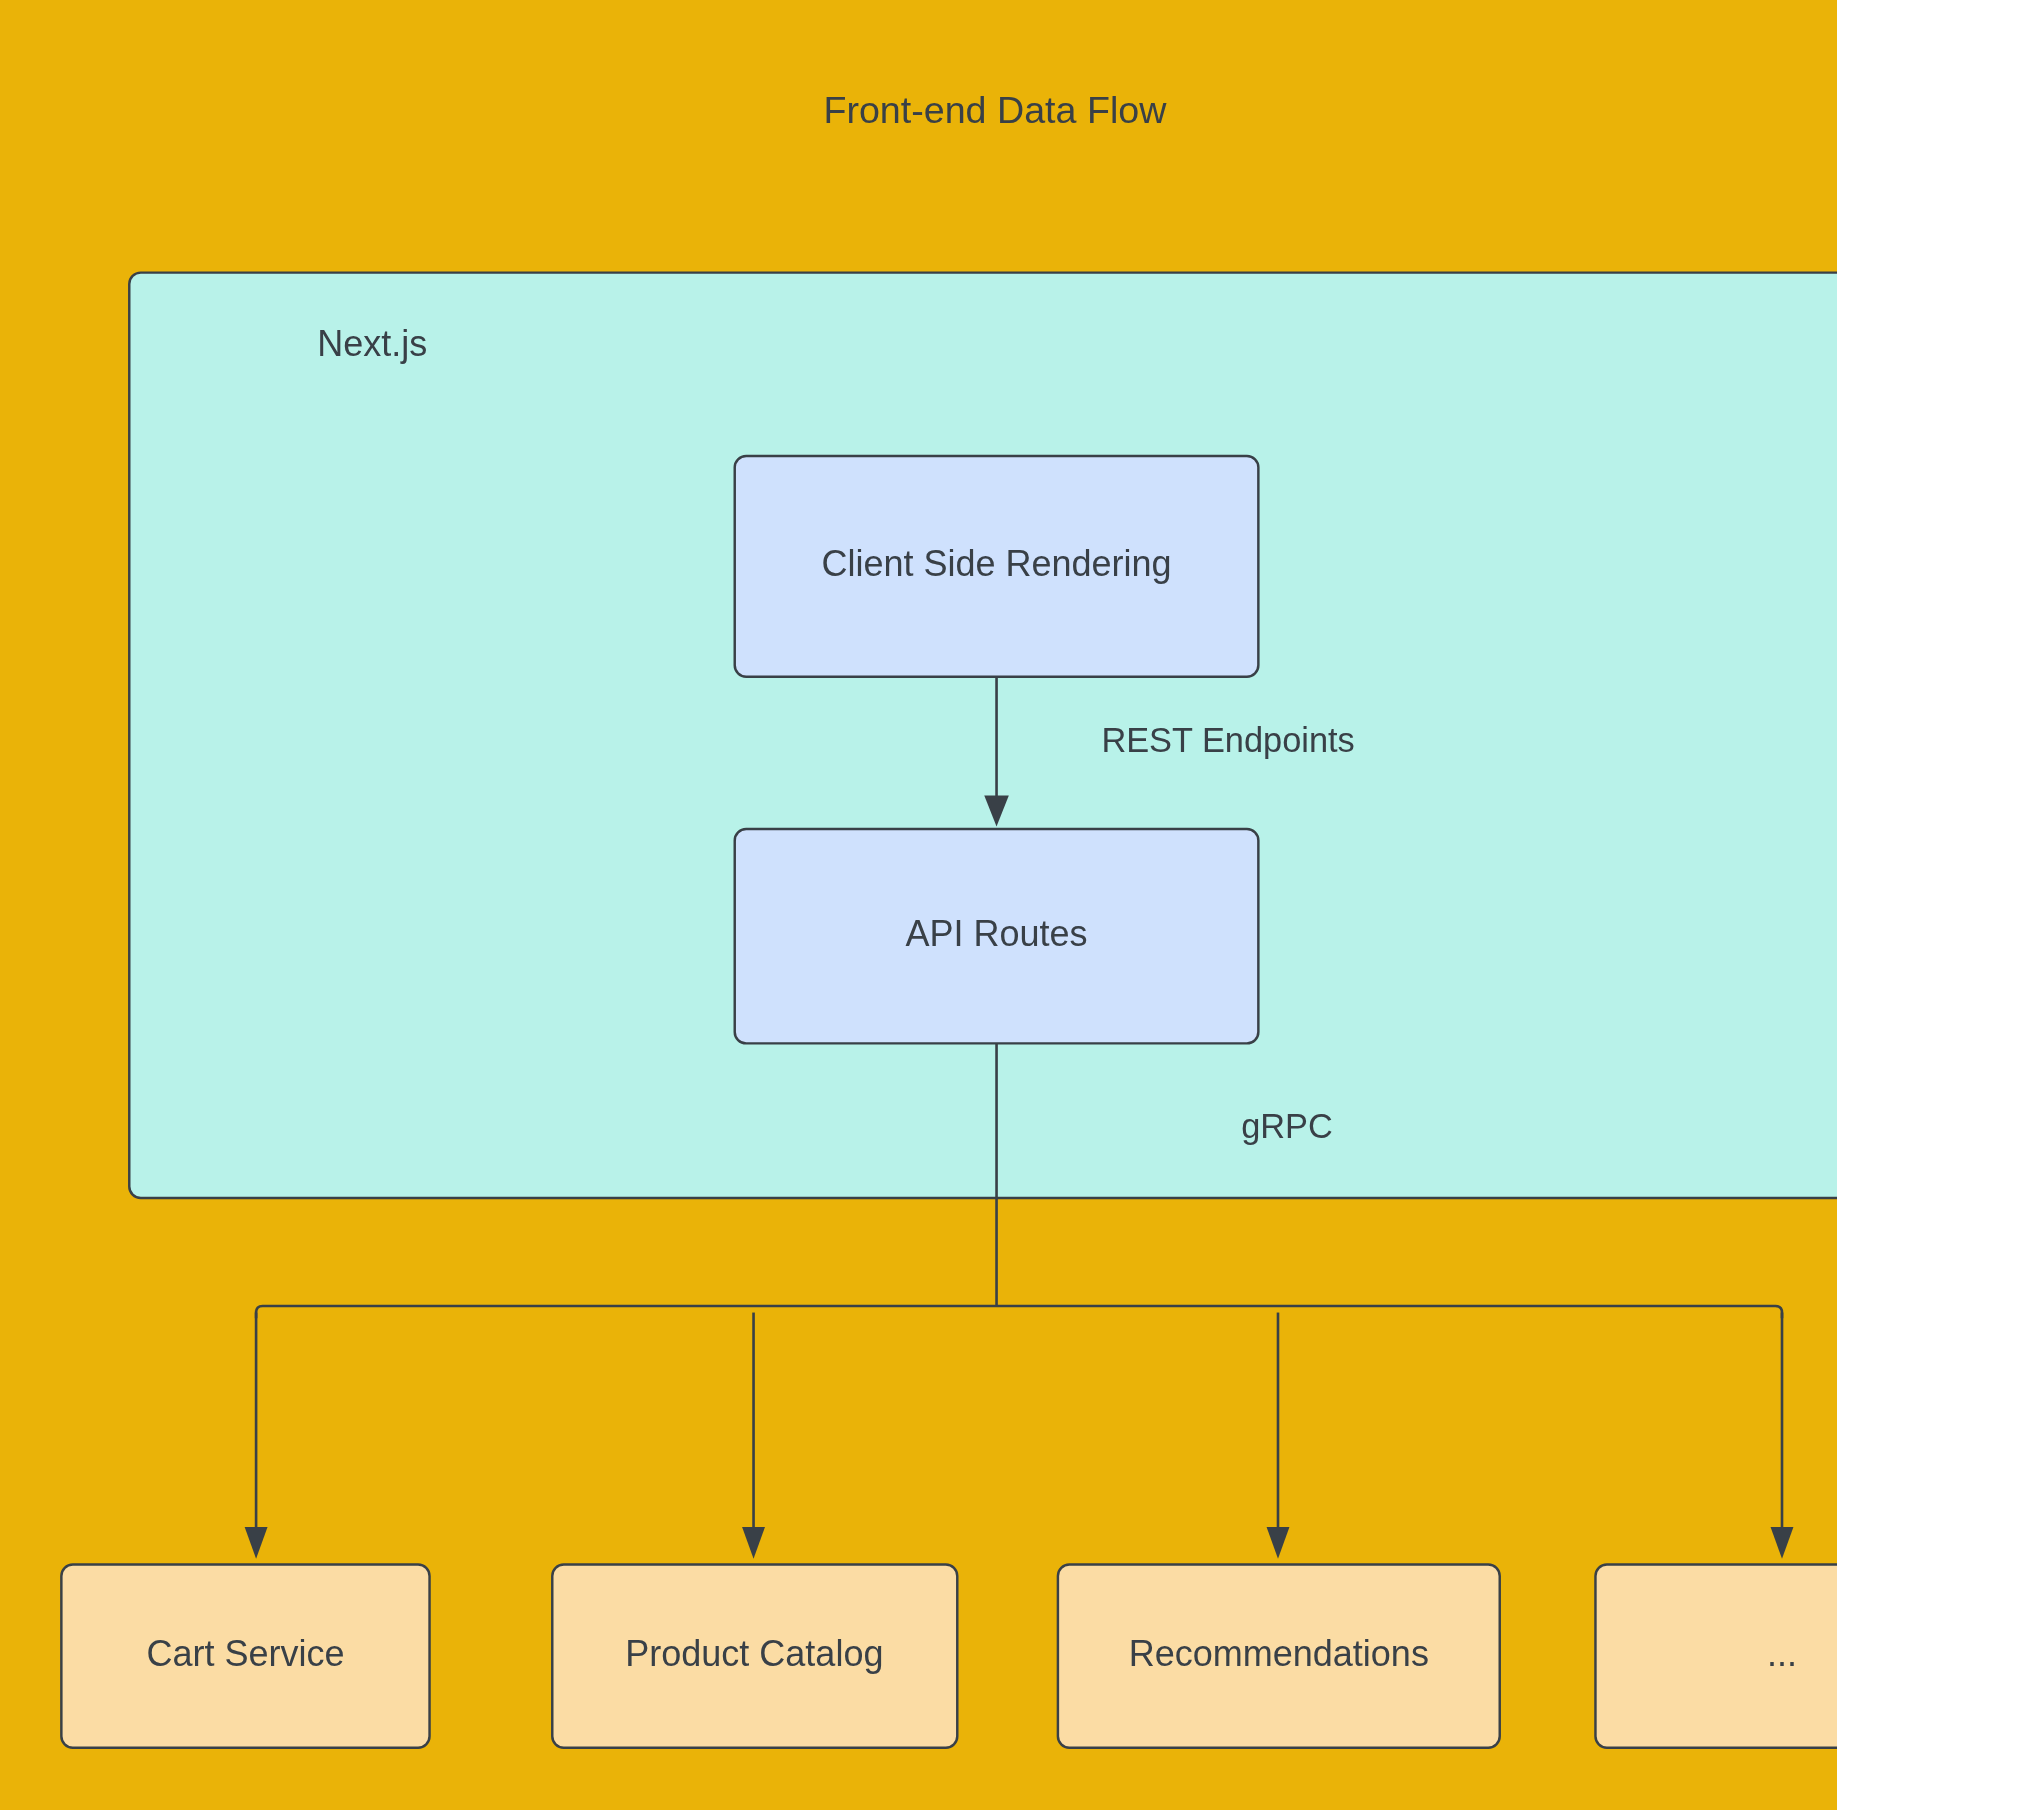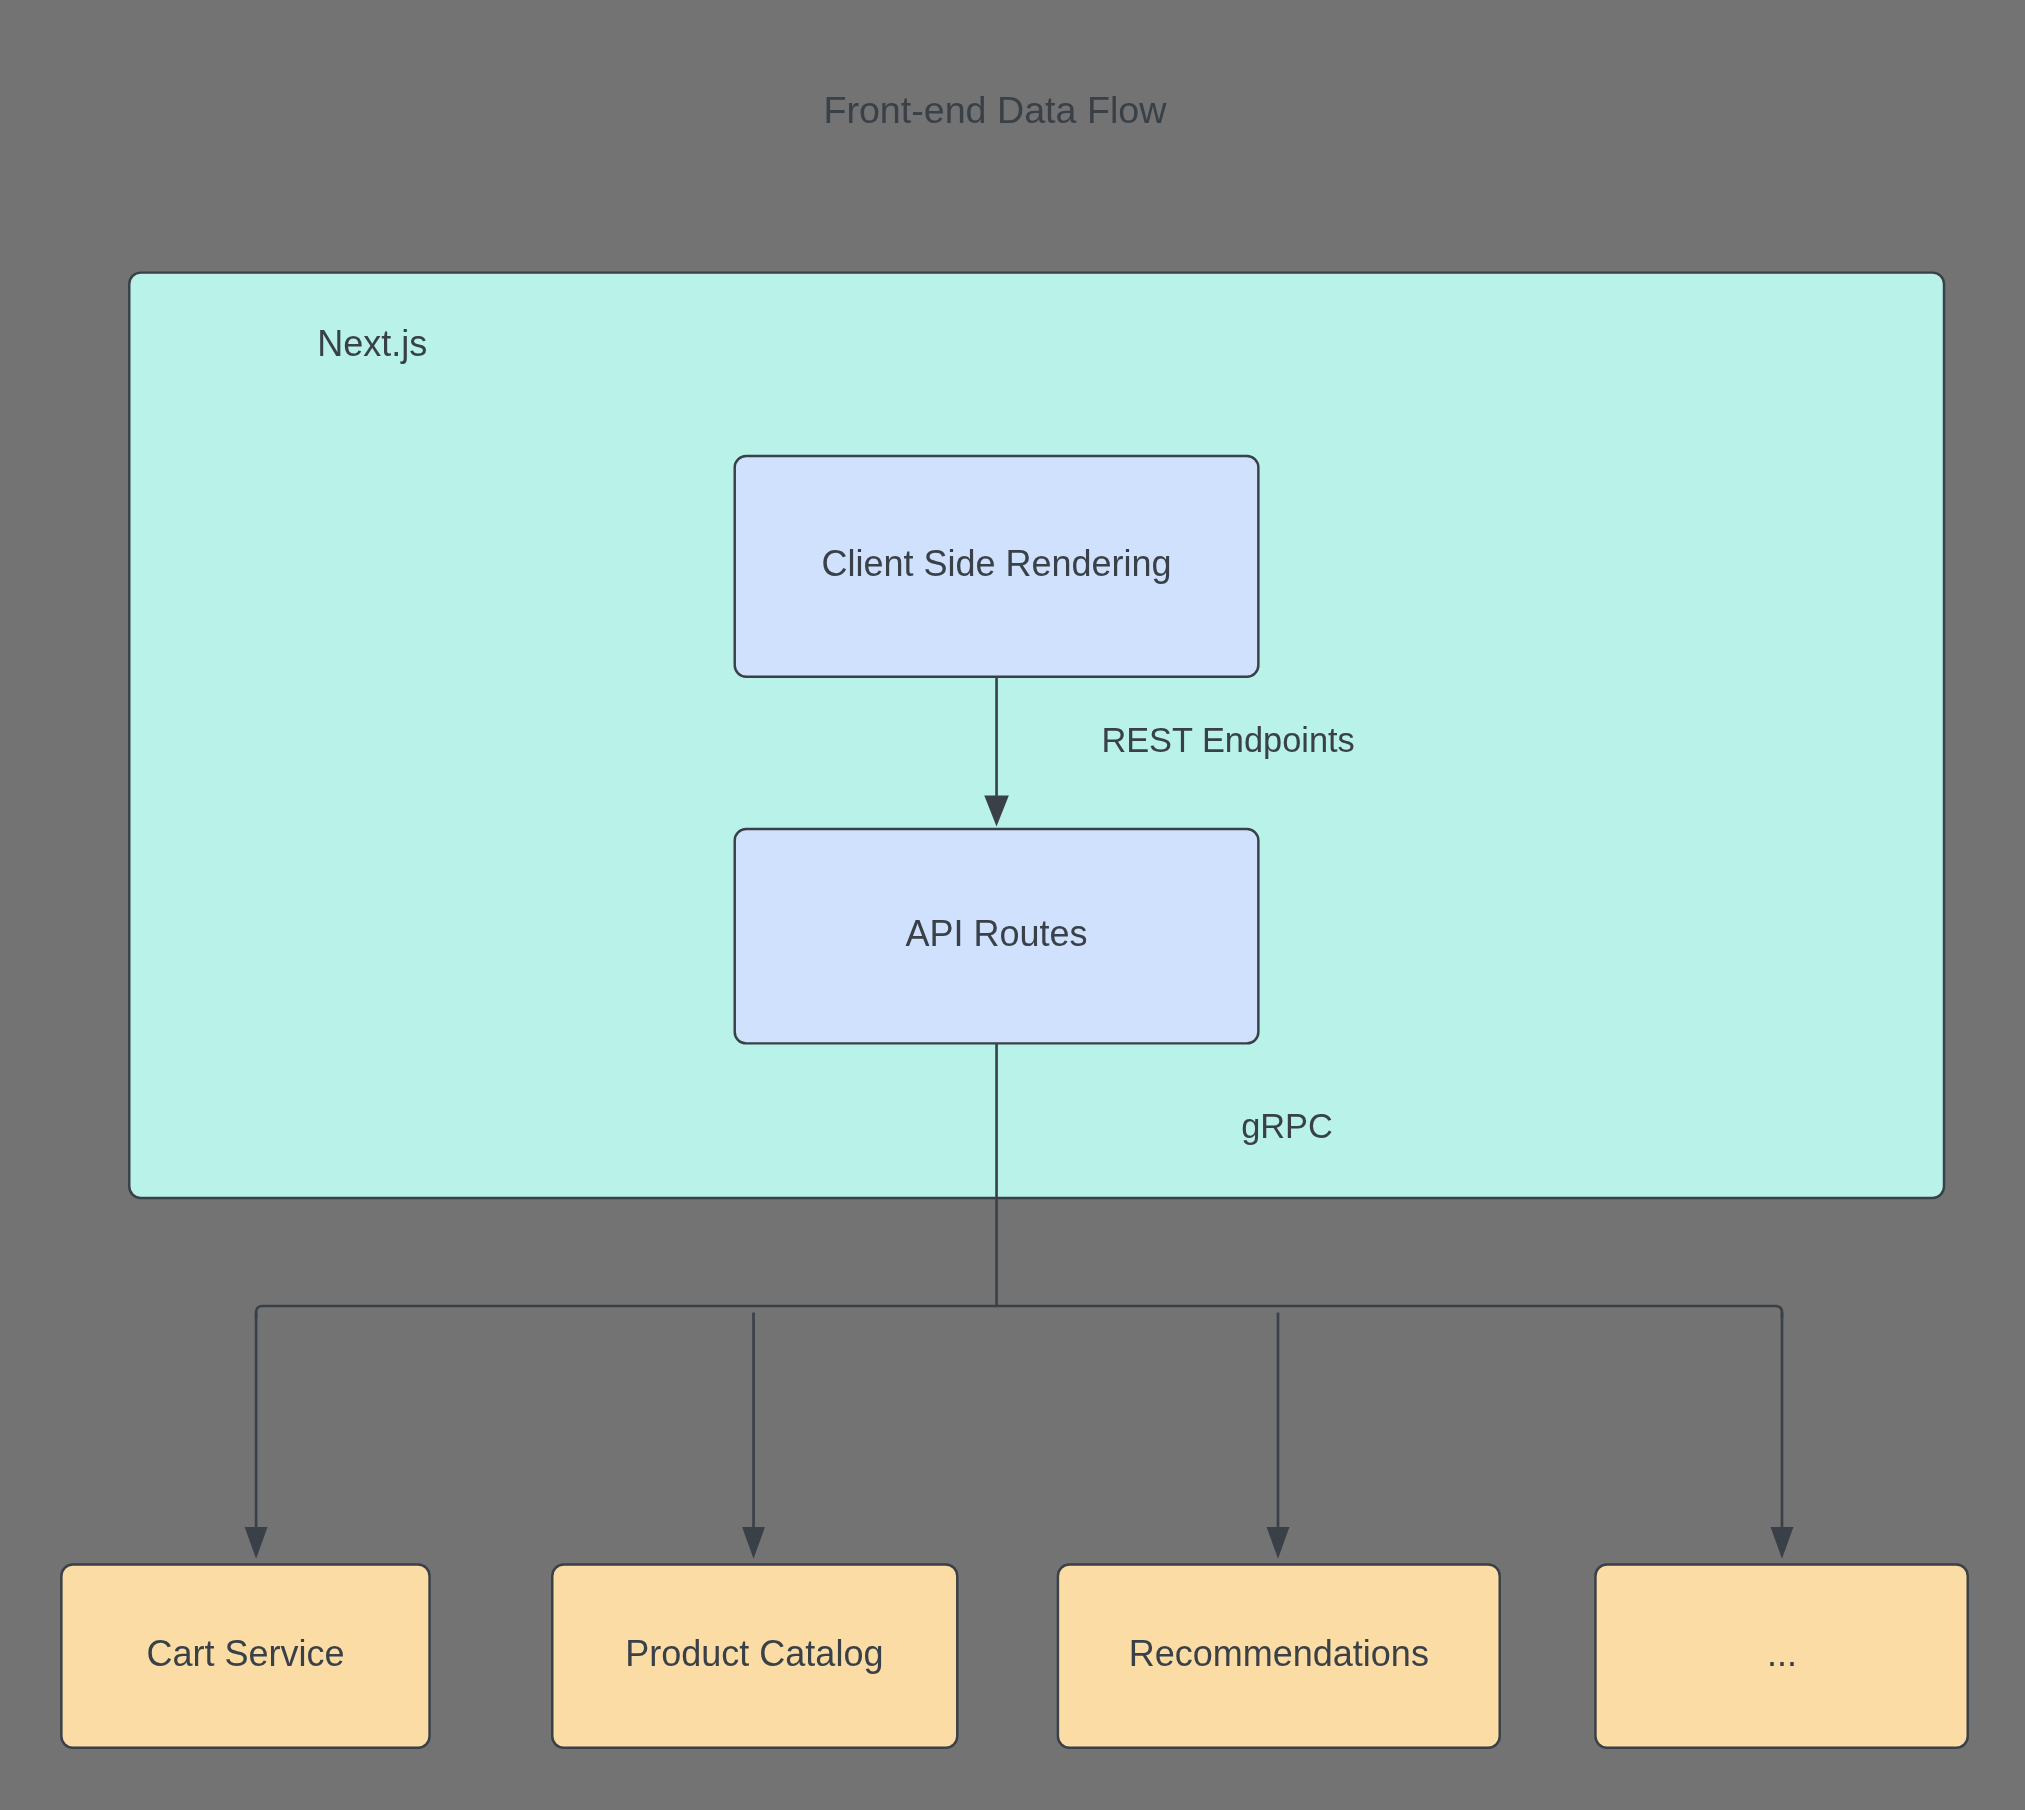--- a/index.html
+++ b/index.html
@@ -5,23 +5,23 @@
   html, body {
     margin: 0;
     padding: 0;
     background: #ffffff;
   }
   body {
     font-family: "Liberation Sans", sans-serif;
   }
   #canvas {
     position: relative;
-    width: 2025px;
+    width: 1837px;
     height: 1811px;
-    background: #737373;
+    background: #eab308;
     overflow: hidden;
   }
   #diagram-svg {
     position: absolute;
     inset: 0;
     width: 2025px;
     height: 1811px;
     display: block;
   }
   .diagram-title {

